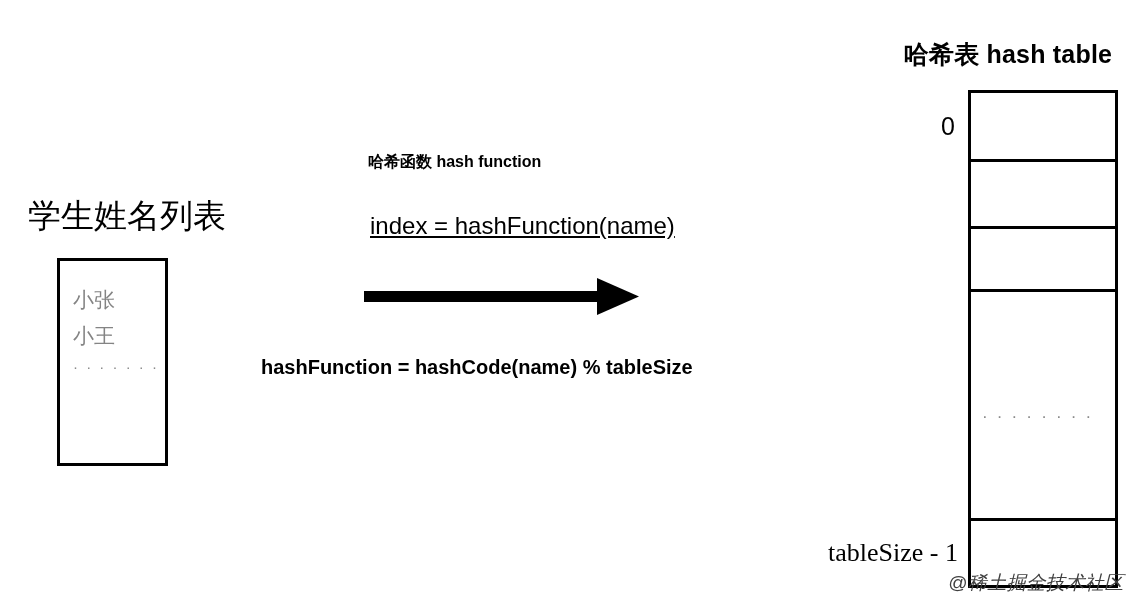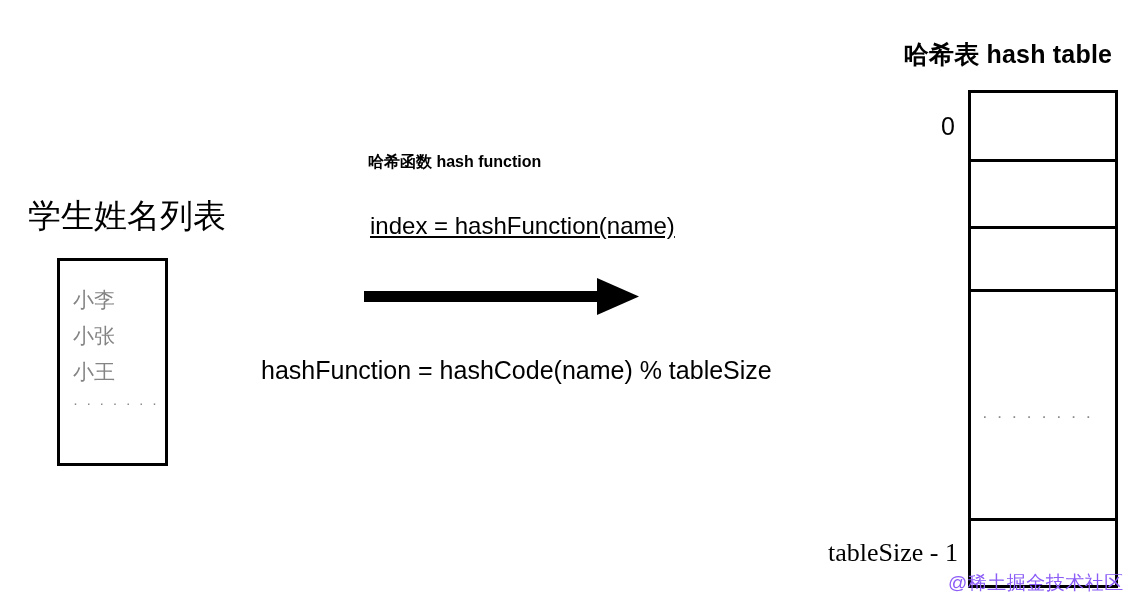--- a/index.html
+++ b/index.html
@@ -147,54 +147,55 @@
     left: 370px;
     top: 212px;
     font-size: 24px;
     white-space: nowrap;
     text-decoration: underline;
   }
   #hash-function-formula-2 {
     position: absolute;
     left: 261px;
     top: 356px;
-    font-size: 25px;
-    white-space: nowrap;
+    font-size: 20px;
+    white-space: nowrap;
+    font-weight: bold;
   }
 
   
   #flow-arrow {
     position: absolute;
     left: 362px;
     top: 272px;
     width: 280px;
     height: 50px;
   }
 
   
   #watermark {
     position: absolute;
     left: 948px;
     top: 570px;
     font-size: 19px;
-    color: #8b5cf6;
+    color: #404040;
     white-space: nowrap;
     letter-spacing: 0.5px;
+    font-style: italic;
   }
 </style>
 </head>
 <body>
 
 <div id="canvas">
 
   <div id="student-list-label">学生姓名列表</div>
 
   <div id="student-list-box">
     <div id="student-list-items">
-      <span class="student-name">小李</span>
       <span class="student-name">小张</span>
       <span class="student-name">小王</span>
       <span class="student-ellipsis">· · · · · · ·</span>
     </div>
   </div>
 
   <div id="hash-function-title">哈希函数 hash function</div>
 
   <div id="hash-function-formula-1">index = hashFunction(name)</div>
 

